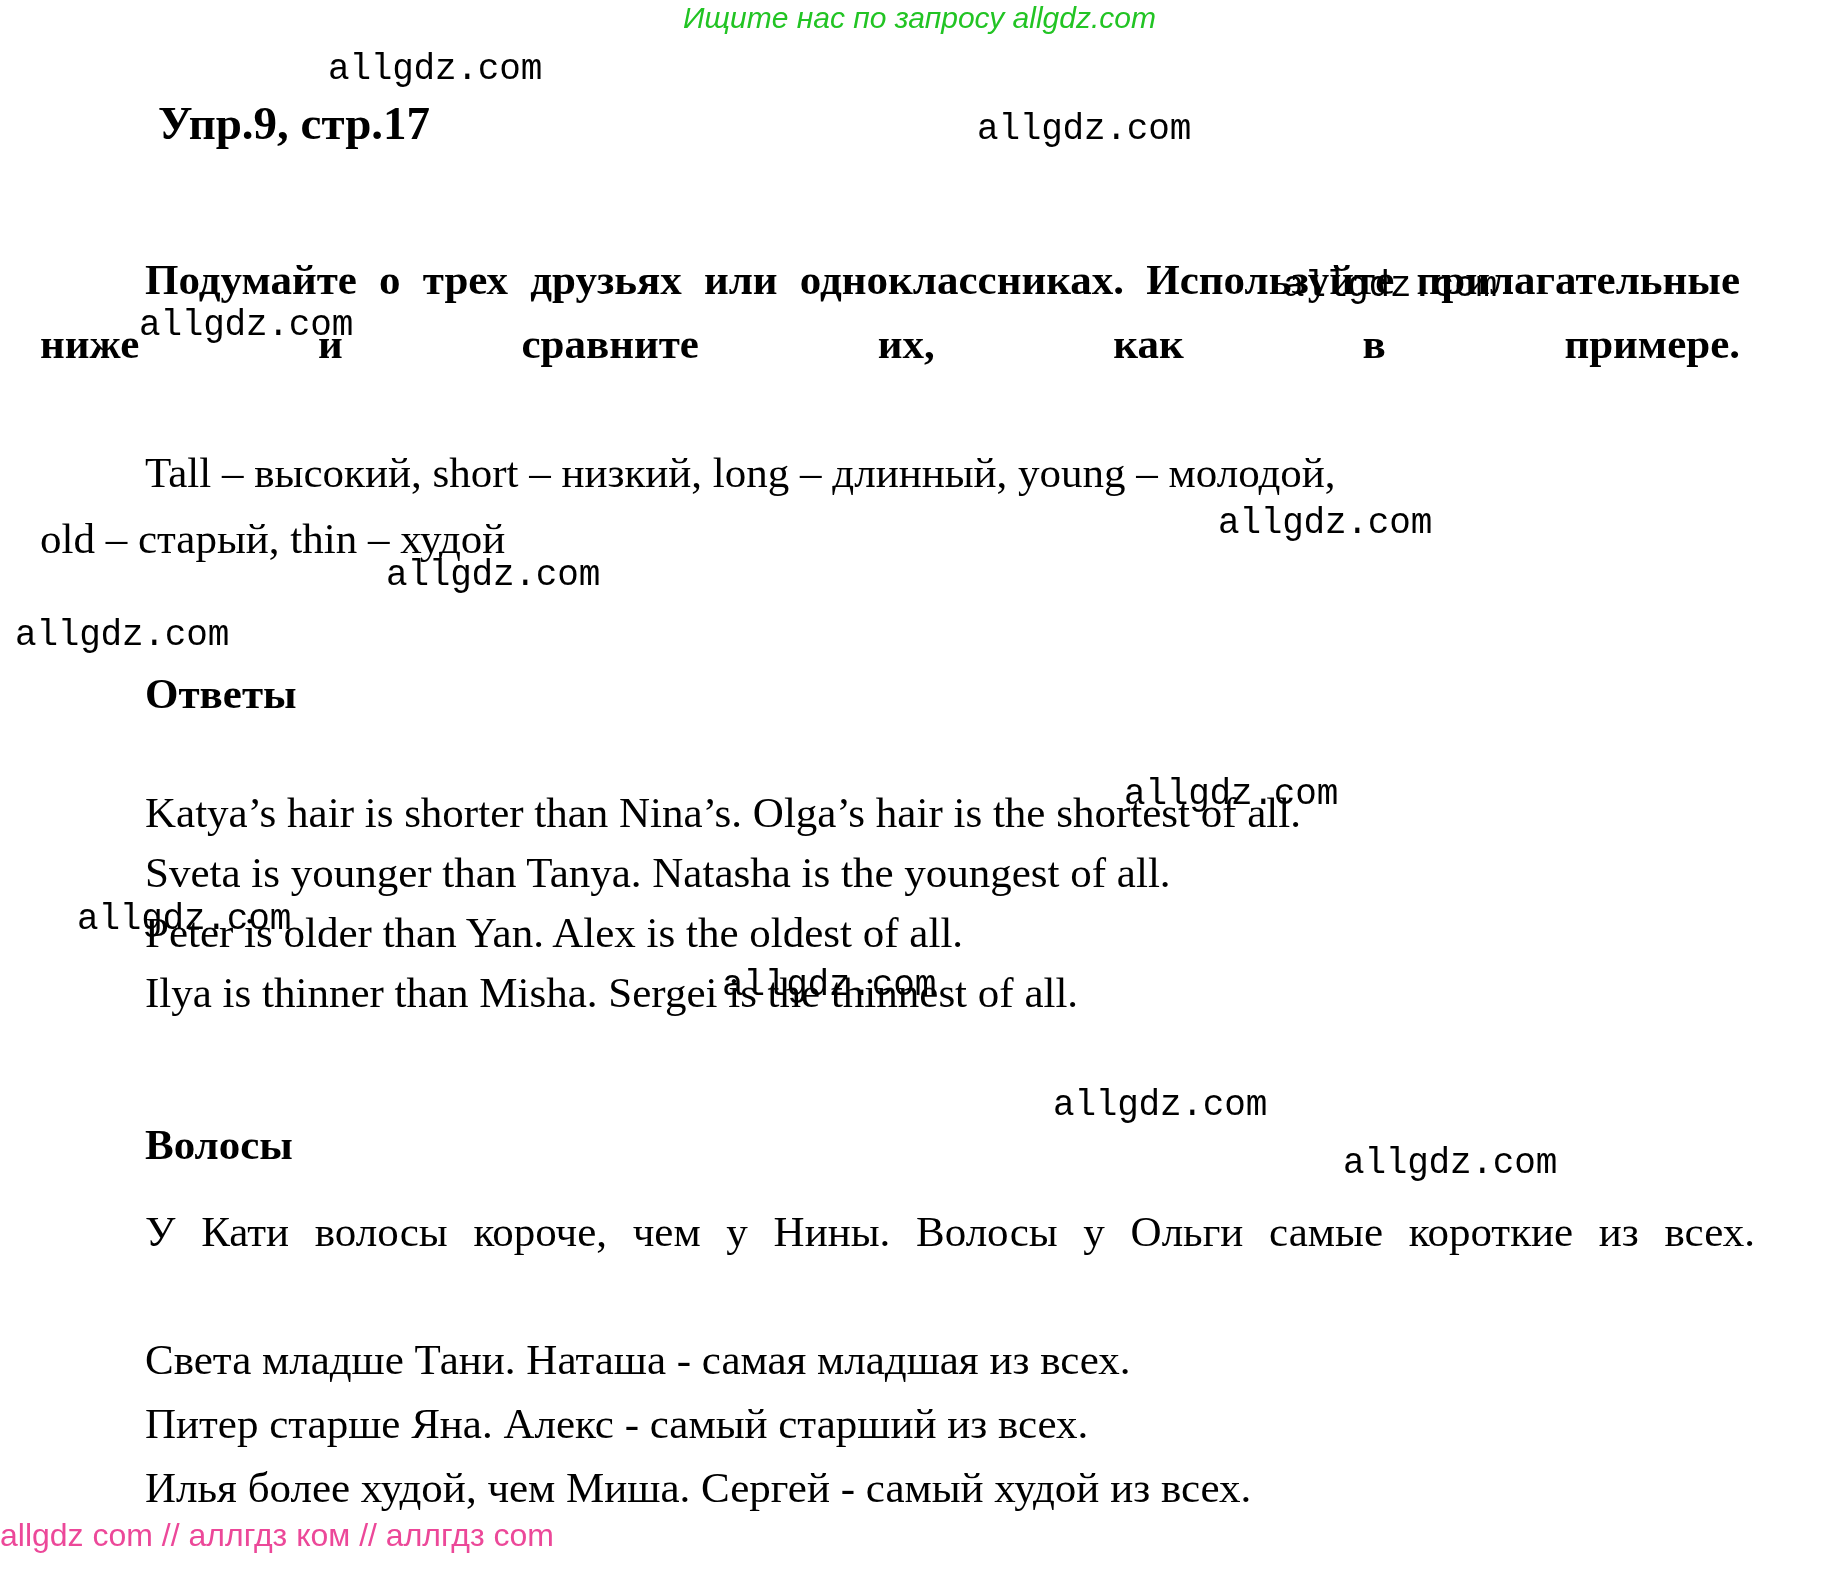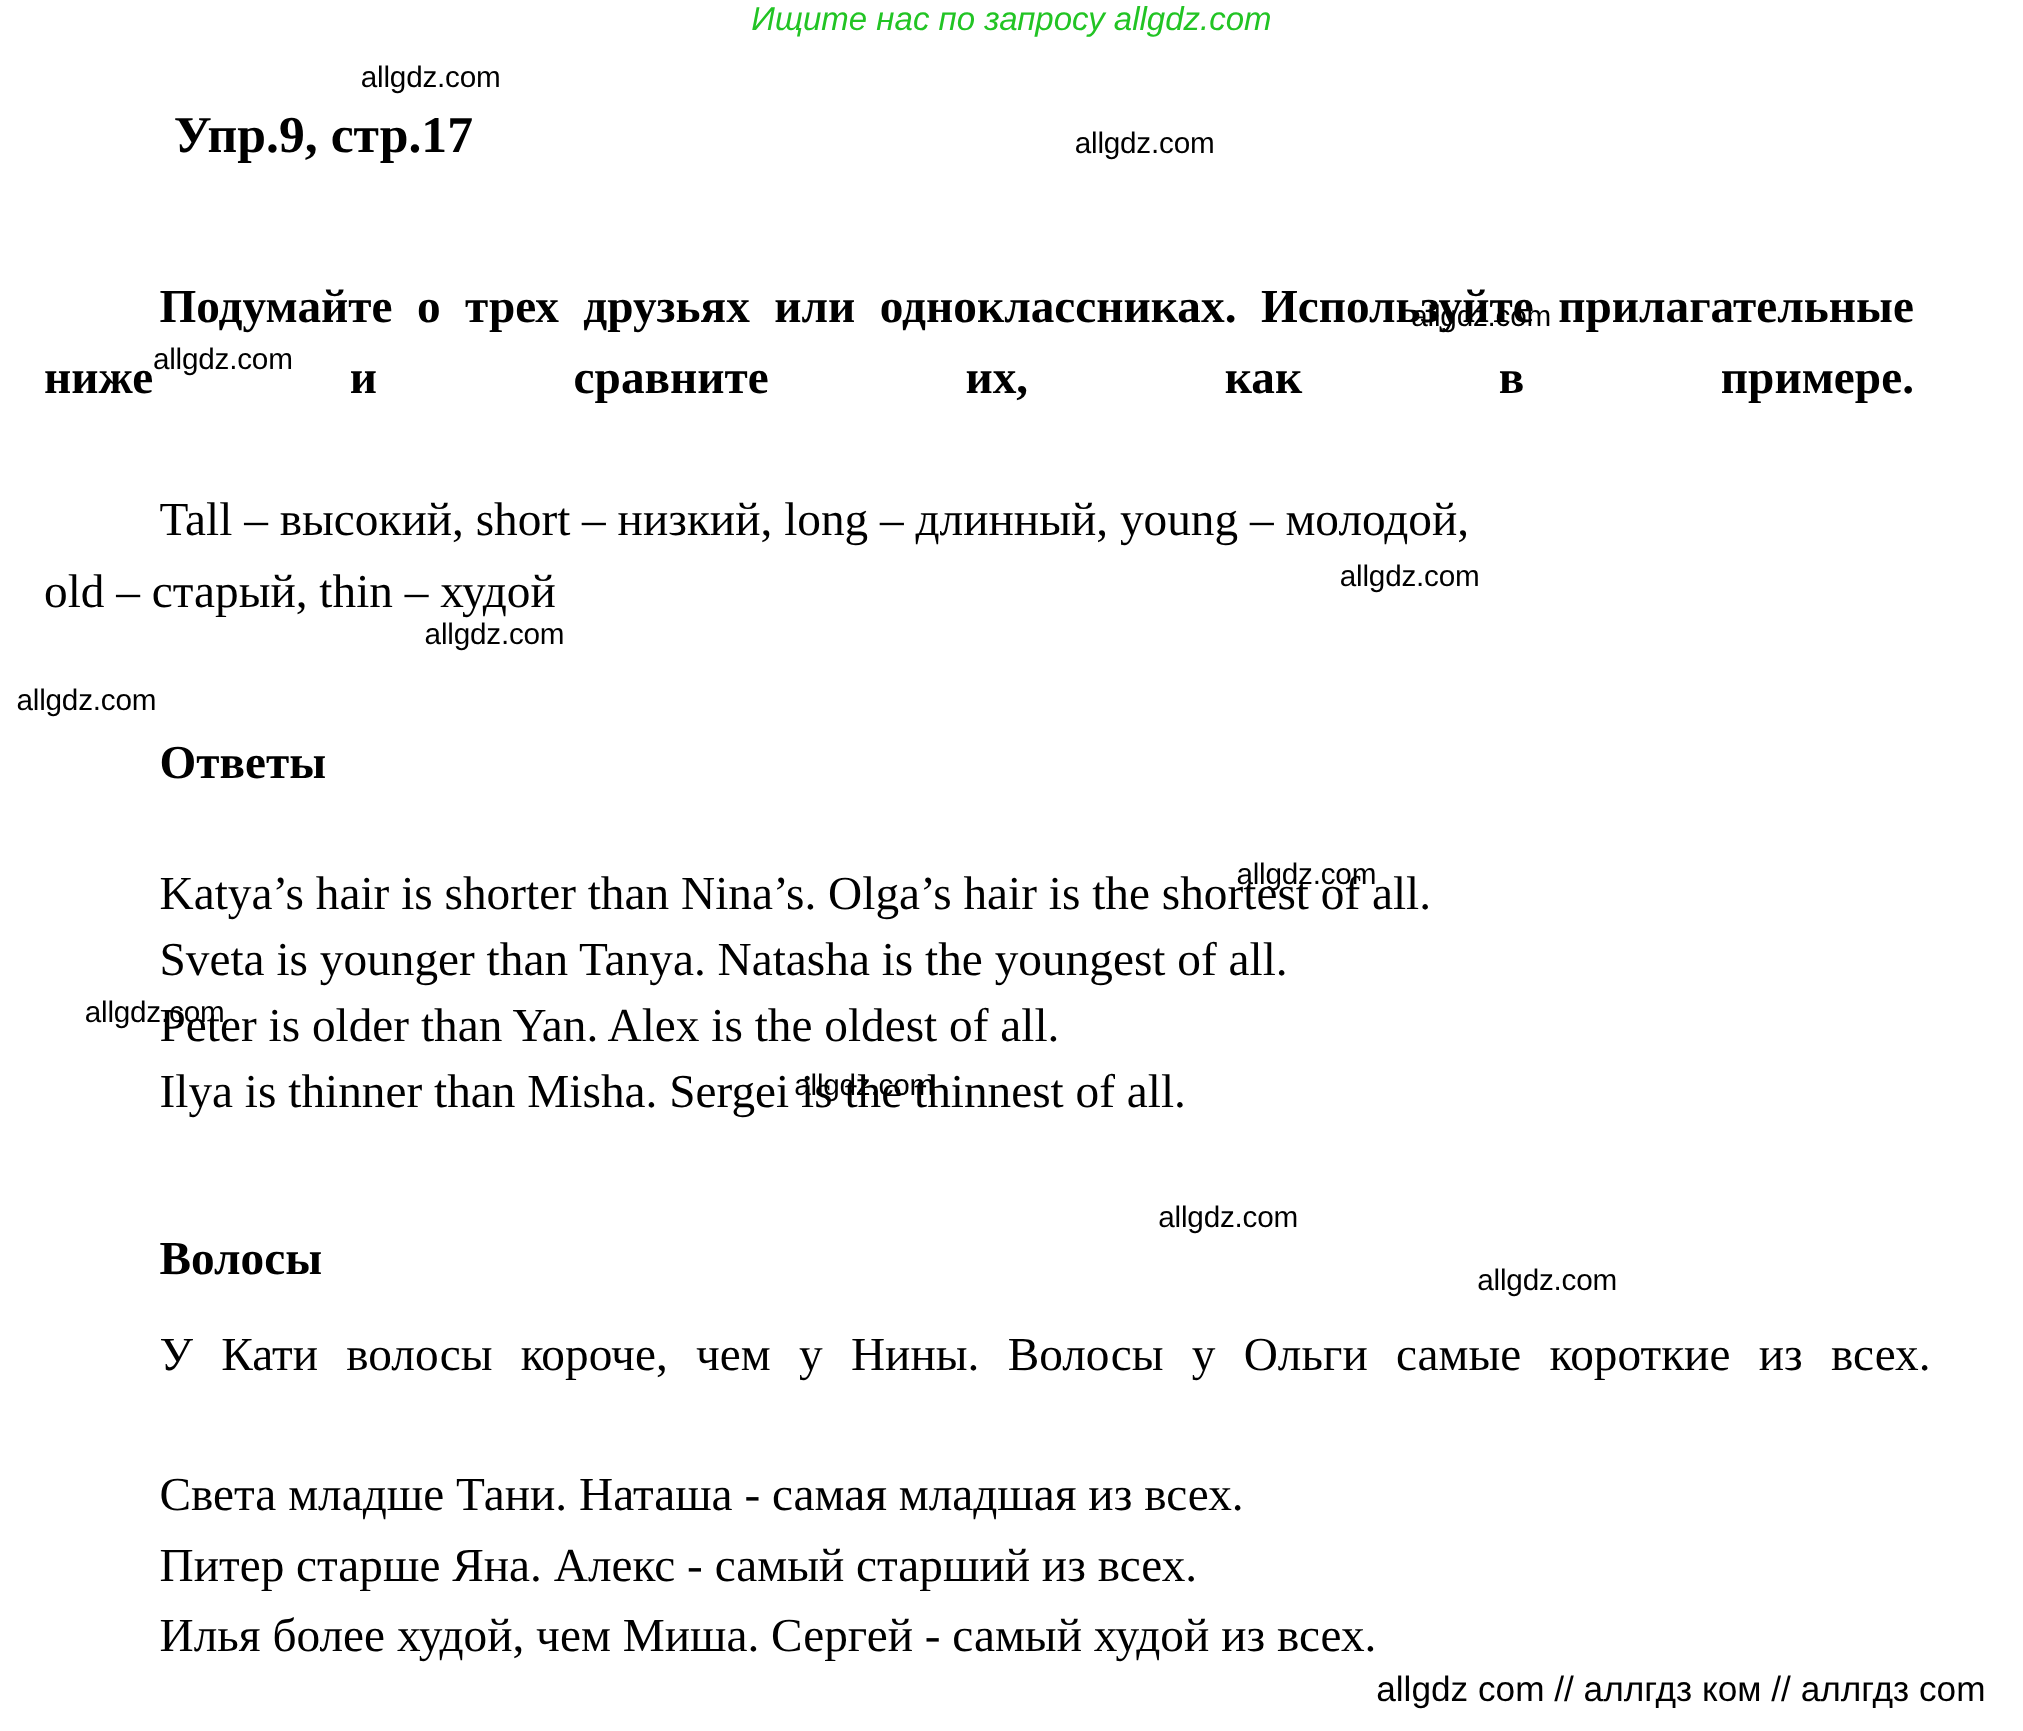--- a/index.html
+++ b/index.html
@@ -27,22 +27,22 @@
     font-size: 30px;
     line-height: 36px;
     color: #22c424;
     white-space: nowrap;
     font-style: italic;
   }
 
   
   .wm {
     position: absolute;
-    font-family: Liberation Sans, sans-serif;
-    font-size: 27px;
+    font-family: Liberation Mono, monospace;
+    font-size: 36px;
     line-height: 30px;
     color: #000000;
     white-space: nowrap;
     letter-spacing: -0.2px;
   }
 
   
   .content {
     position: absolute;
     left: 40px;
@@ -128,25 +128,25 @@
     text-indent: 105px;
     white-space: nowrap;
   }
 
   
   .footer {
     position: absolute;
     left: 0;
     top: 1516px;
     width: 1805px;
-    text-align: right;
+    text-align: left;
     font-family: "Liberation Sans", "DejaVu Sans", sans-serif;
     font-size: 32px;
     line-height: 38px;
-    color: #000000;
+    color: #ec4899;
     white-space: nowrap;
   }
 </style>
 </head>
 <body>
 
 <div class="promo-bar">Ищите нас по запросу allgdz.com</div>
 
 <div class="wm" style="left:328px; top:55px;">allgdz.com</div>
 <div class="wm" style="left:977px; top:115px;">allgdz.com</div>

